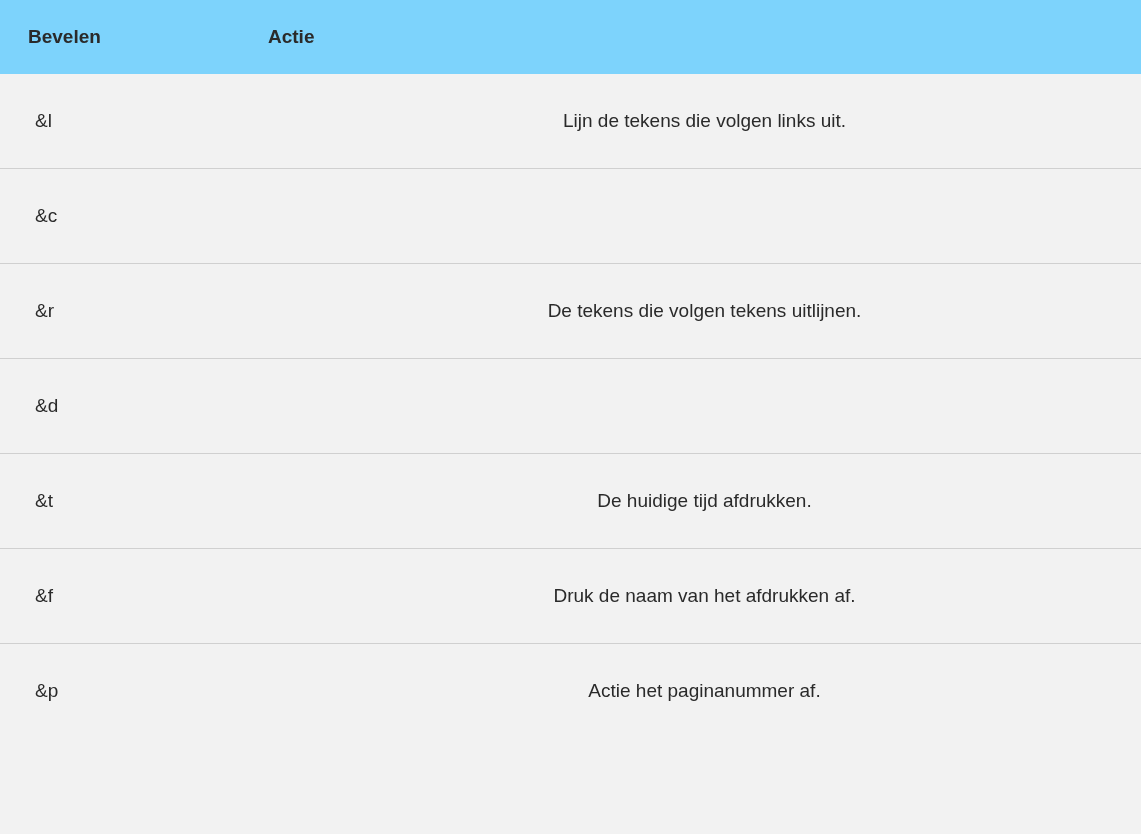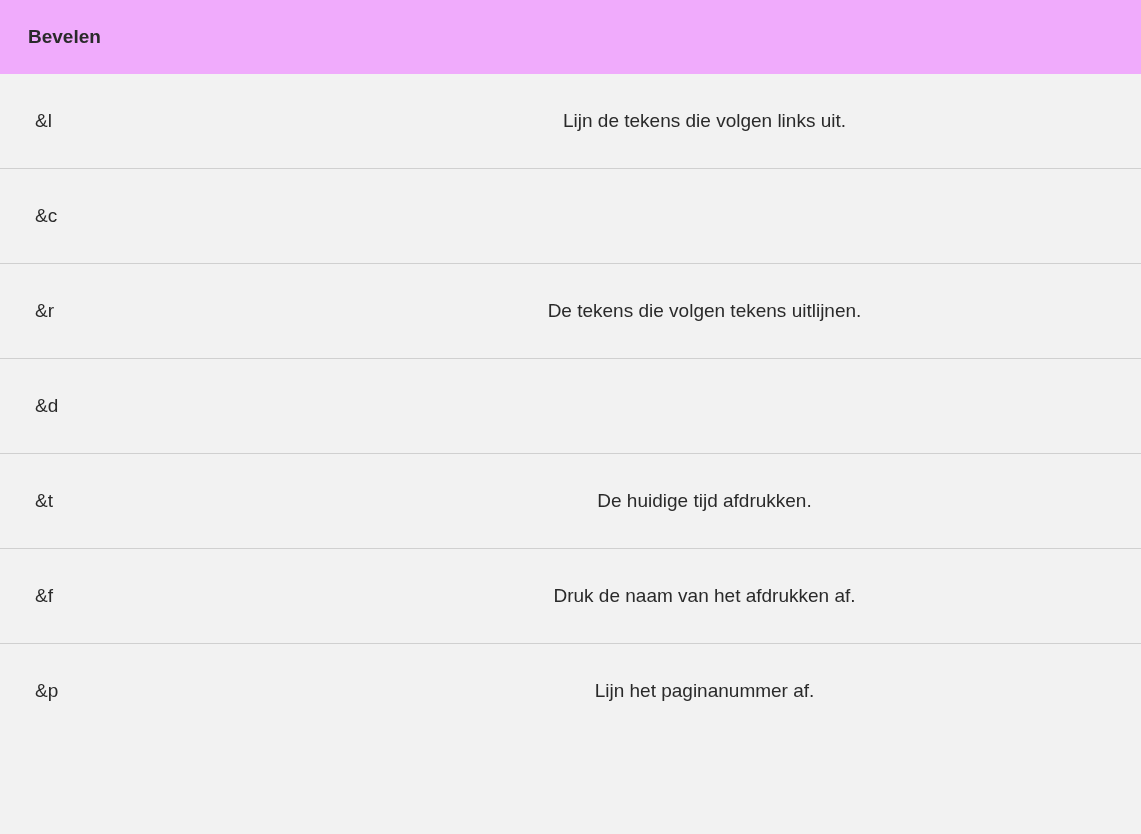--- a/index.html
+++ b/index.html
@@ -11,21 +11,21 @@
       font-family: 'Segoe UI', Tahoma, Geneva, Verdana, sans-serif;
       background-color: #f2f2f2;
       width: 1141px;
       height: 834px;
     }
     .table-container {
       width: 100%;
     }
     .table-header {
       display: flex;
-      background-color: #f0abfc;
+      background-color: #7dd3fc;
       padding: 0;
     }
     .header-cell {
       padding: 26px 0 26px 28px;
       font-weight: 600;
       color: #2a2a2a;
       font-size: 19px;
     }
     .header-cell.col-1 {
       width: 240px;
@@ -57,20 +57,21 @@
       flex: 1;
       text-align: center;
     }
   </style>
 </head>
 <body>
 
 <div class="table-container">
   <div class="table-header">
     <div class="header-cell col-1">Bevelen</div>
+    <div class="header-cell col-2">Actie</div>
   </div>
   <div class="table-row">
     <div class="cell col-1">&amp;l</div>
     <div class="cell col-2">Lijn de tekens die volgen links uit.</div>
   </div>
   <div class="table-row">
     <div class="cell col-1">&amp;c</div>
   </div>
   <div class="table-row">
     <div class="cell col-1">&amp;r</div>
@@ -82,15 +83,15 @@
   <div class="table-row">
     <div class="cell col-1">&amp;t</div>
     <div class="cell col-2">De huidige tijd afdrukken.</div>
   </div>
   <div class="table-row">
     <div class="cell col-1">&amp;f</div>
     <div class="cell col-2">Druk de naam van het afdrukken af.</div>
   </div>
   <div class="table-row">
     <div class="cell col-1">&amp;p</div>
-    <div class="cell col-2">Lijn het paginanummer af.</div>
+    <div class="cell col-2">Actie het paginanummer af.</div>
   </div>
 </div>
 
 </body></html>

